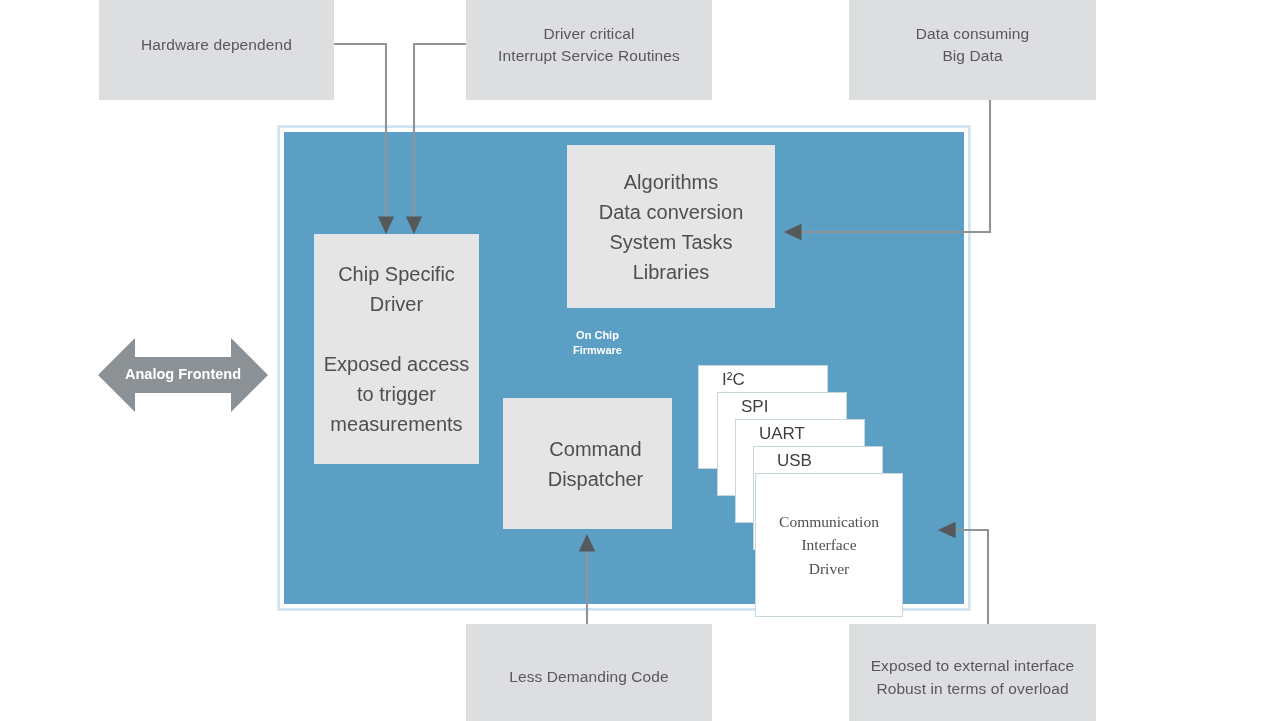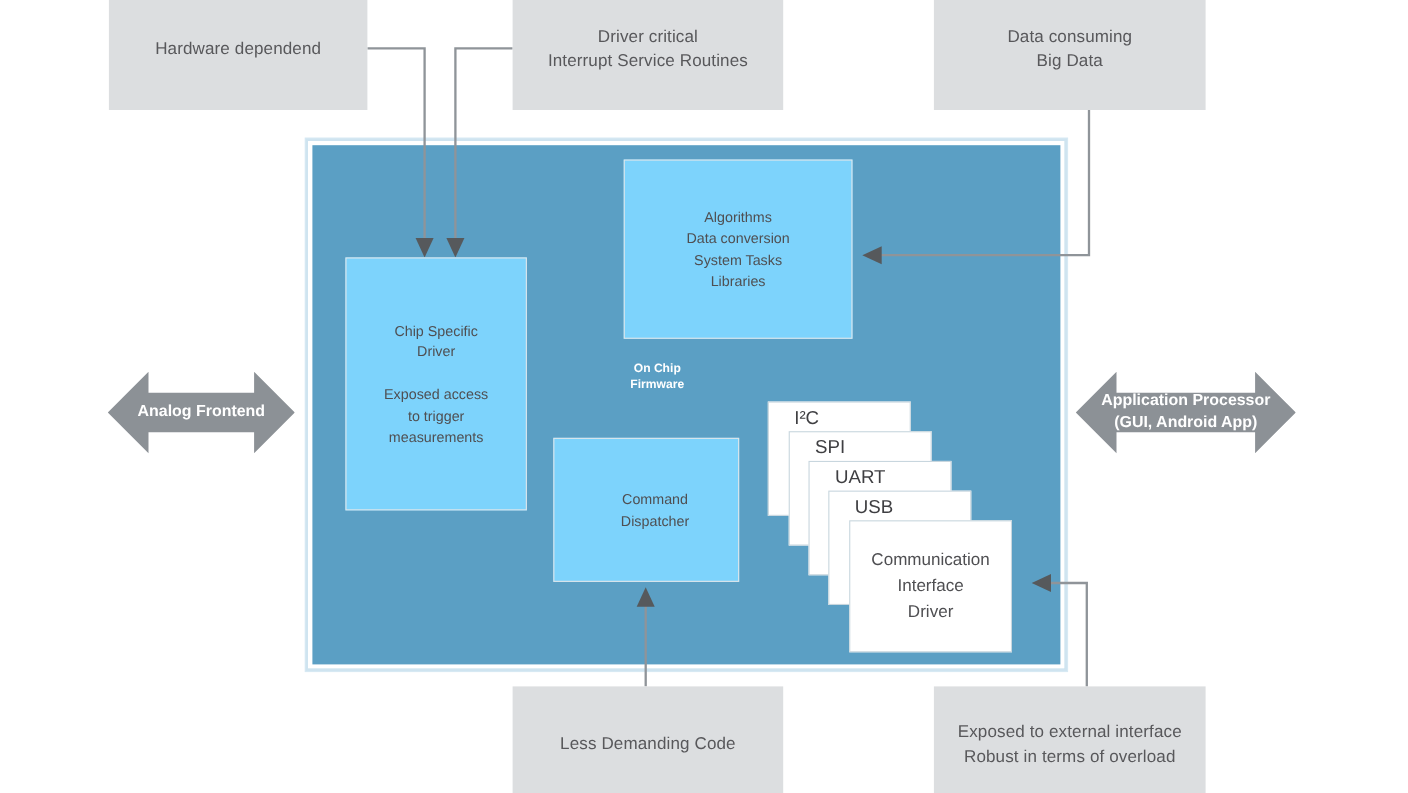--- a/index.html
+++ b/index.html
@@ -49,24 +49,24 @@
     z-index: 2;
   }
   .bluepanel-shell {
     position: absolute;
     background: #d7e9f3;
     z-index: 1;
   }
 
   
   .whitebox {
-    background: #7dd3fc;
+    background: #e5e5e5;
     border: 1px solid #dfe6ea;
     color: #4f4f52;
-    font-size: 13px;
+    font-size: 20px;
     line-height: 1.5;
     z-index: 6;
   }
 
   
   .card {
     position: absolute;
     box-sizing: border-box;
     background: #ffffff;
     border: 1px solid #c8d6de;
@@ -217,34 +217,27 @@
   </div>
   <div class="card" style="left:717px; top:392px; width:130px; height:104px; z-index:7;">
     <span class="card-label">SPI</span>
   </div>
   <div class="card" style="left:735px; top:419px; width:130px; height:104px; z-index:8;">
     <span class="card-label">UART</span>
   </div>
   <div class="card" style="left:753px; top:446px; width:130px; height:104px; z-index:9;">
     <span class="card-label">USB</span>
   </div>
-  <div class="card front" style="left:772px; top:473px; width:148px; height:120px; z-index:10;">
+  <div class="card front" style="left:755px; top:473px; width:148px; height:144px; z-index:10;font-family:Liberation Serif, serif;">
     <span style="white-space:pre-line;">Communication
 Interface
 Driver</span>
   </div>
 
   <div class="dblarrow" style="left:98px; top:332px; width:170px; height:86px;">
     <svg width="170" height="86" viewBox="0 0 170 86" xmlns="http://www.w3.org/2000/svg">
       <polygon points="0,43 37,6 37,25 133,25 133,6 170,43 133,80 133,61 37,61 37,80" fill="#8c9196"></polygon>
     </svg>
     <div class="dbl-text">Analog Frontend</div>
   </div>
 
-  <div class="dblarrow" style="left:978px; top:332px; width:200px; height:86px;">
-    <svg width="200" height="86" viewBox="0 0 200 86" xmlns="http://www.w3.org/2000/svg">
-      <polygon points="0,43 37,6 37,25 163,25 163,6 200,43 163,80 163,61 37,61 37,80" fill="#8c9196"></polygon>
-    </svg>
-    <div class="dbl-text">Application Processor
-(GUI, Android App)</div>
-  </div>
 
 </div>
 
 </body></html>

